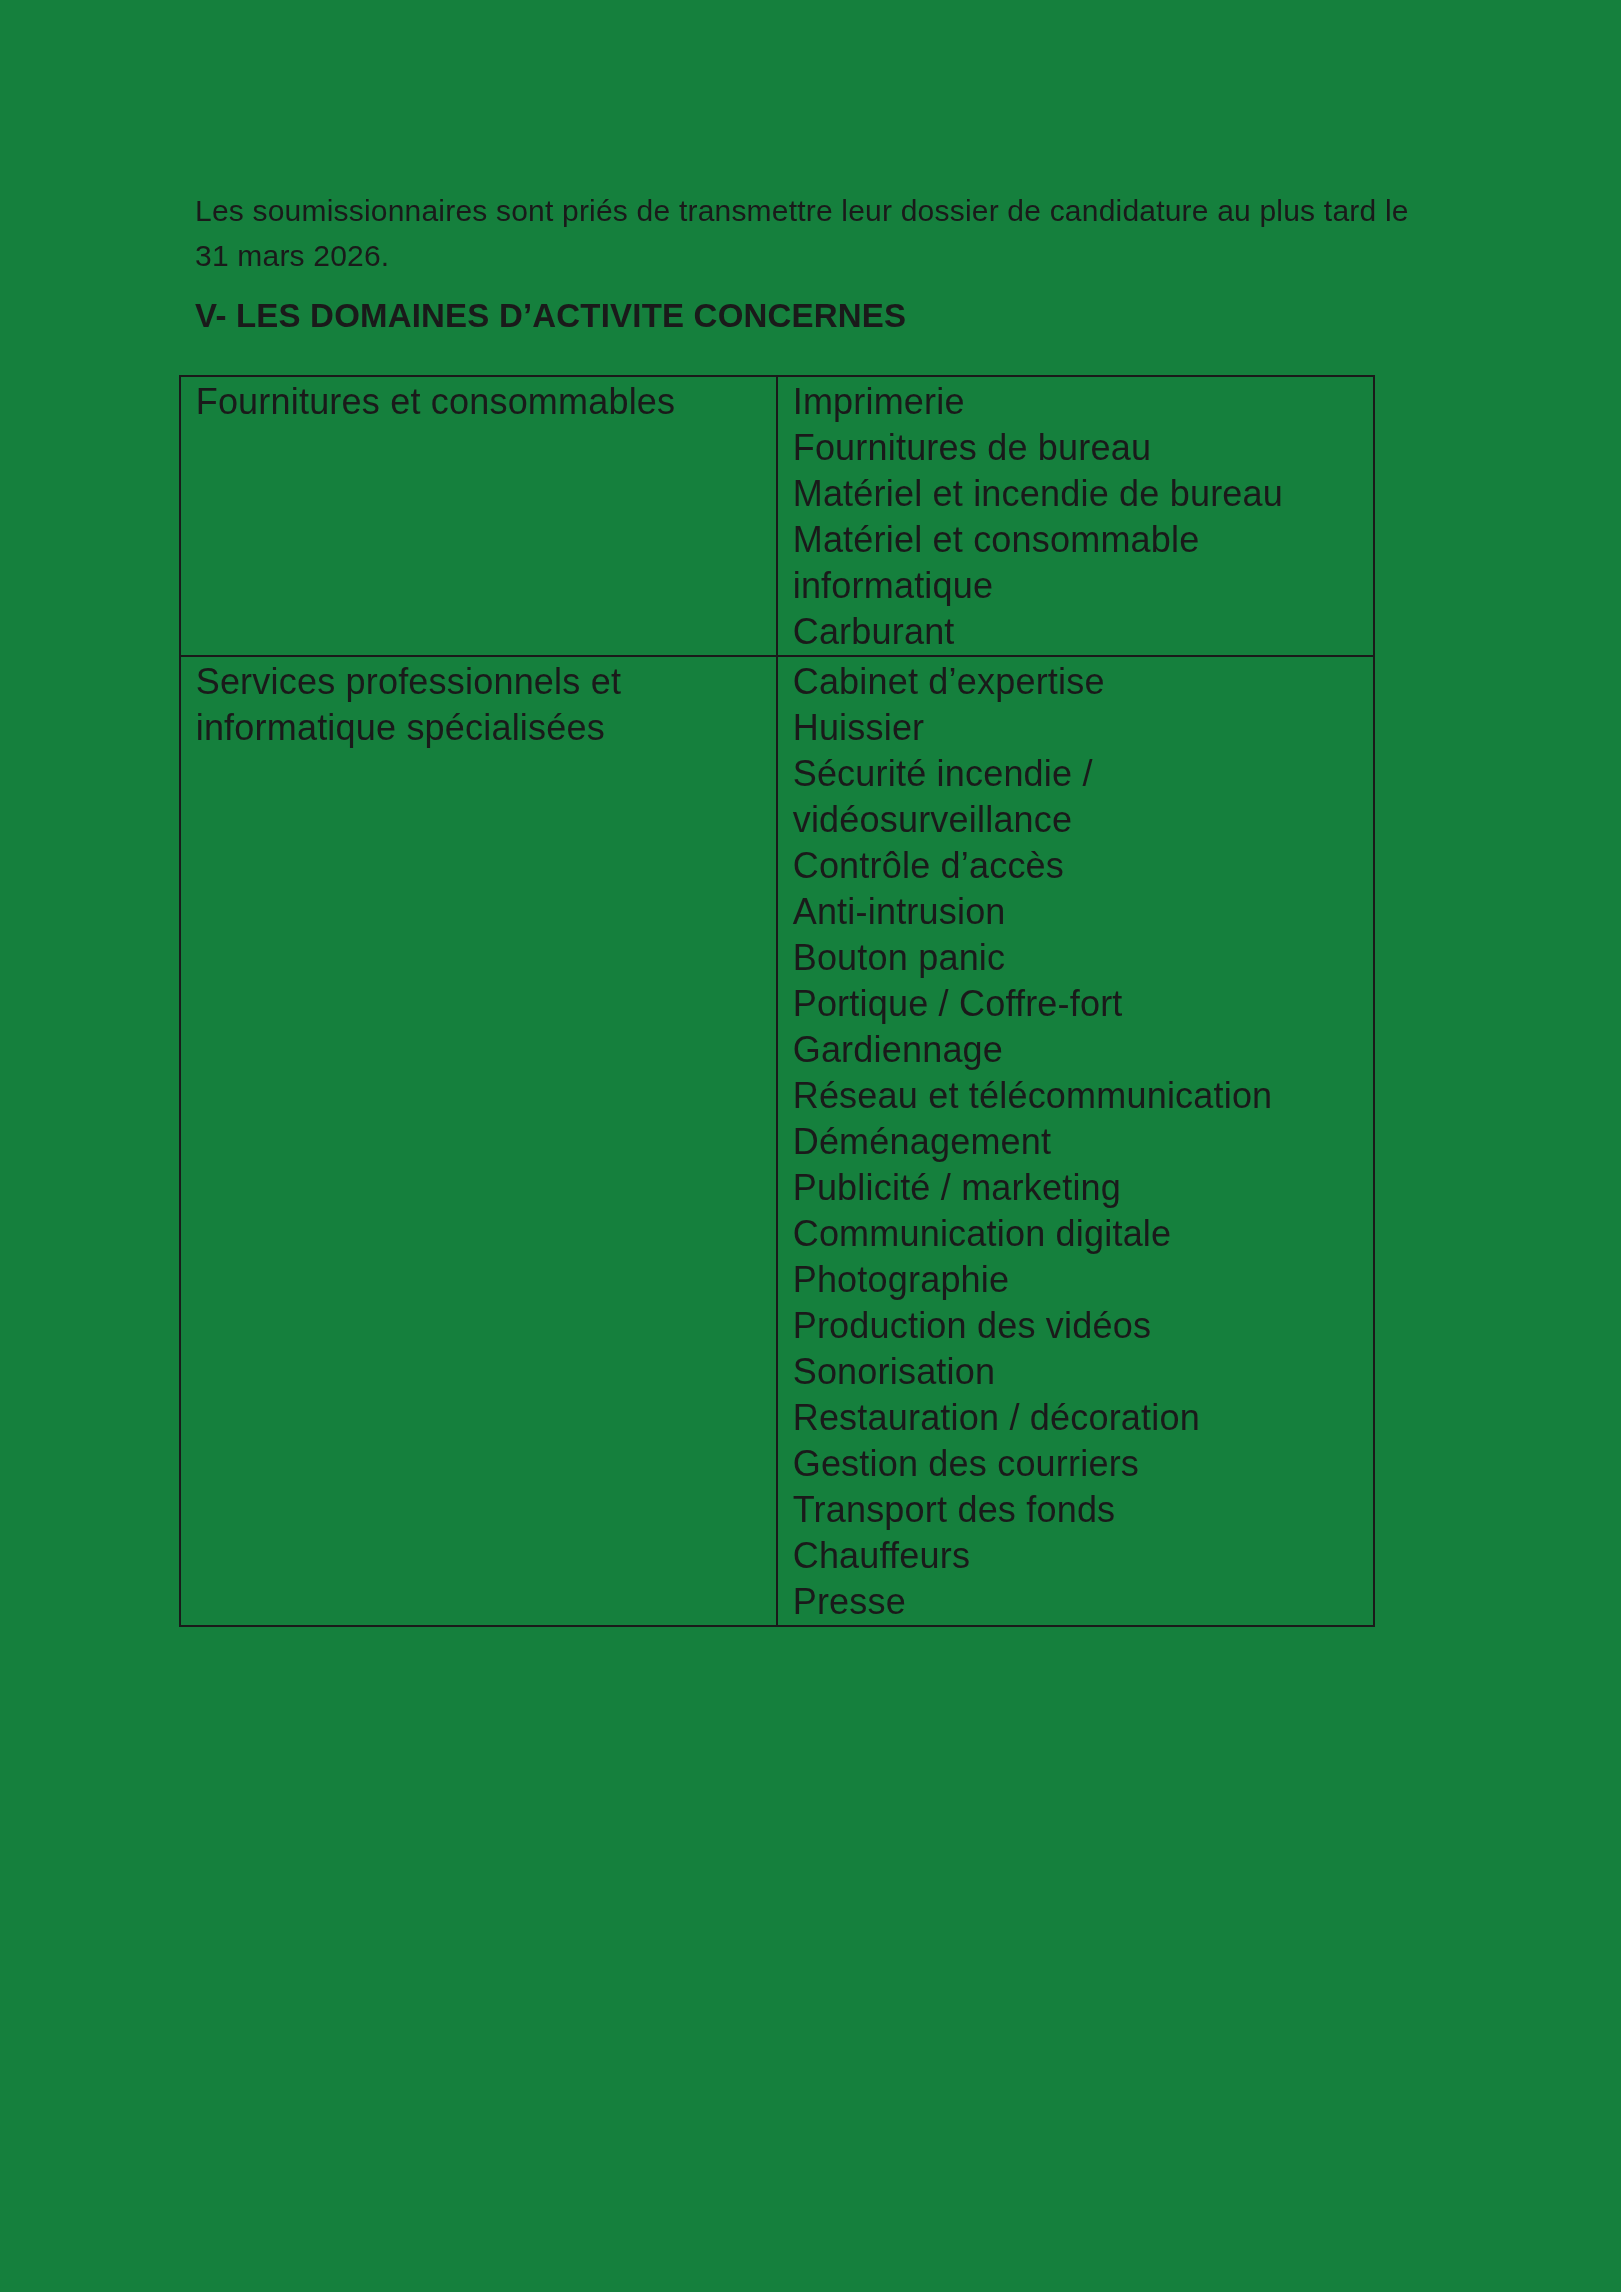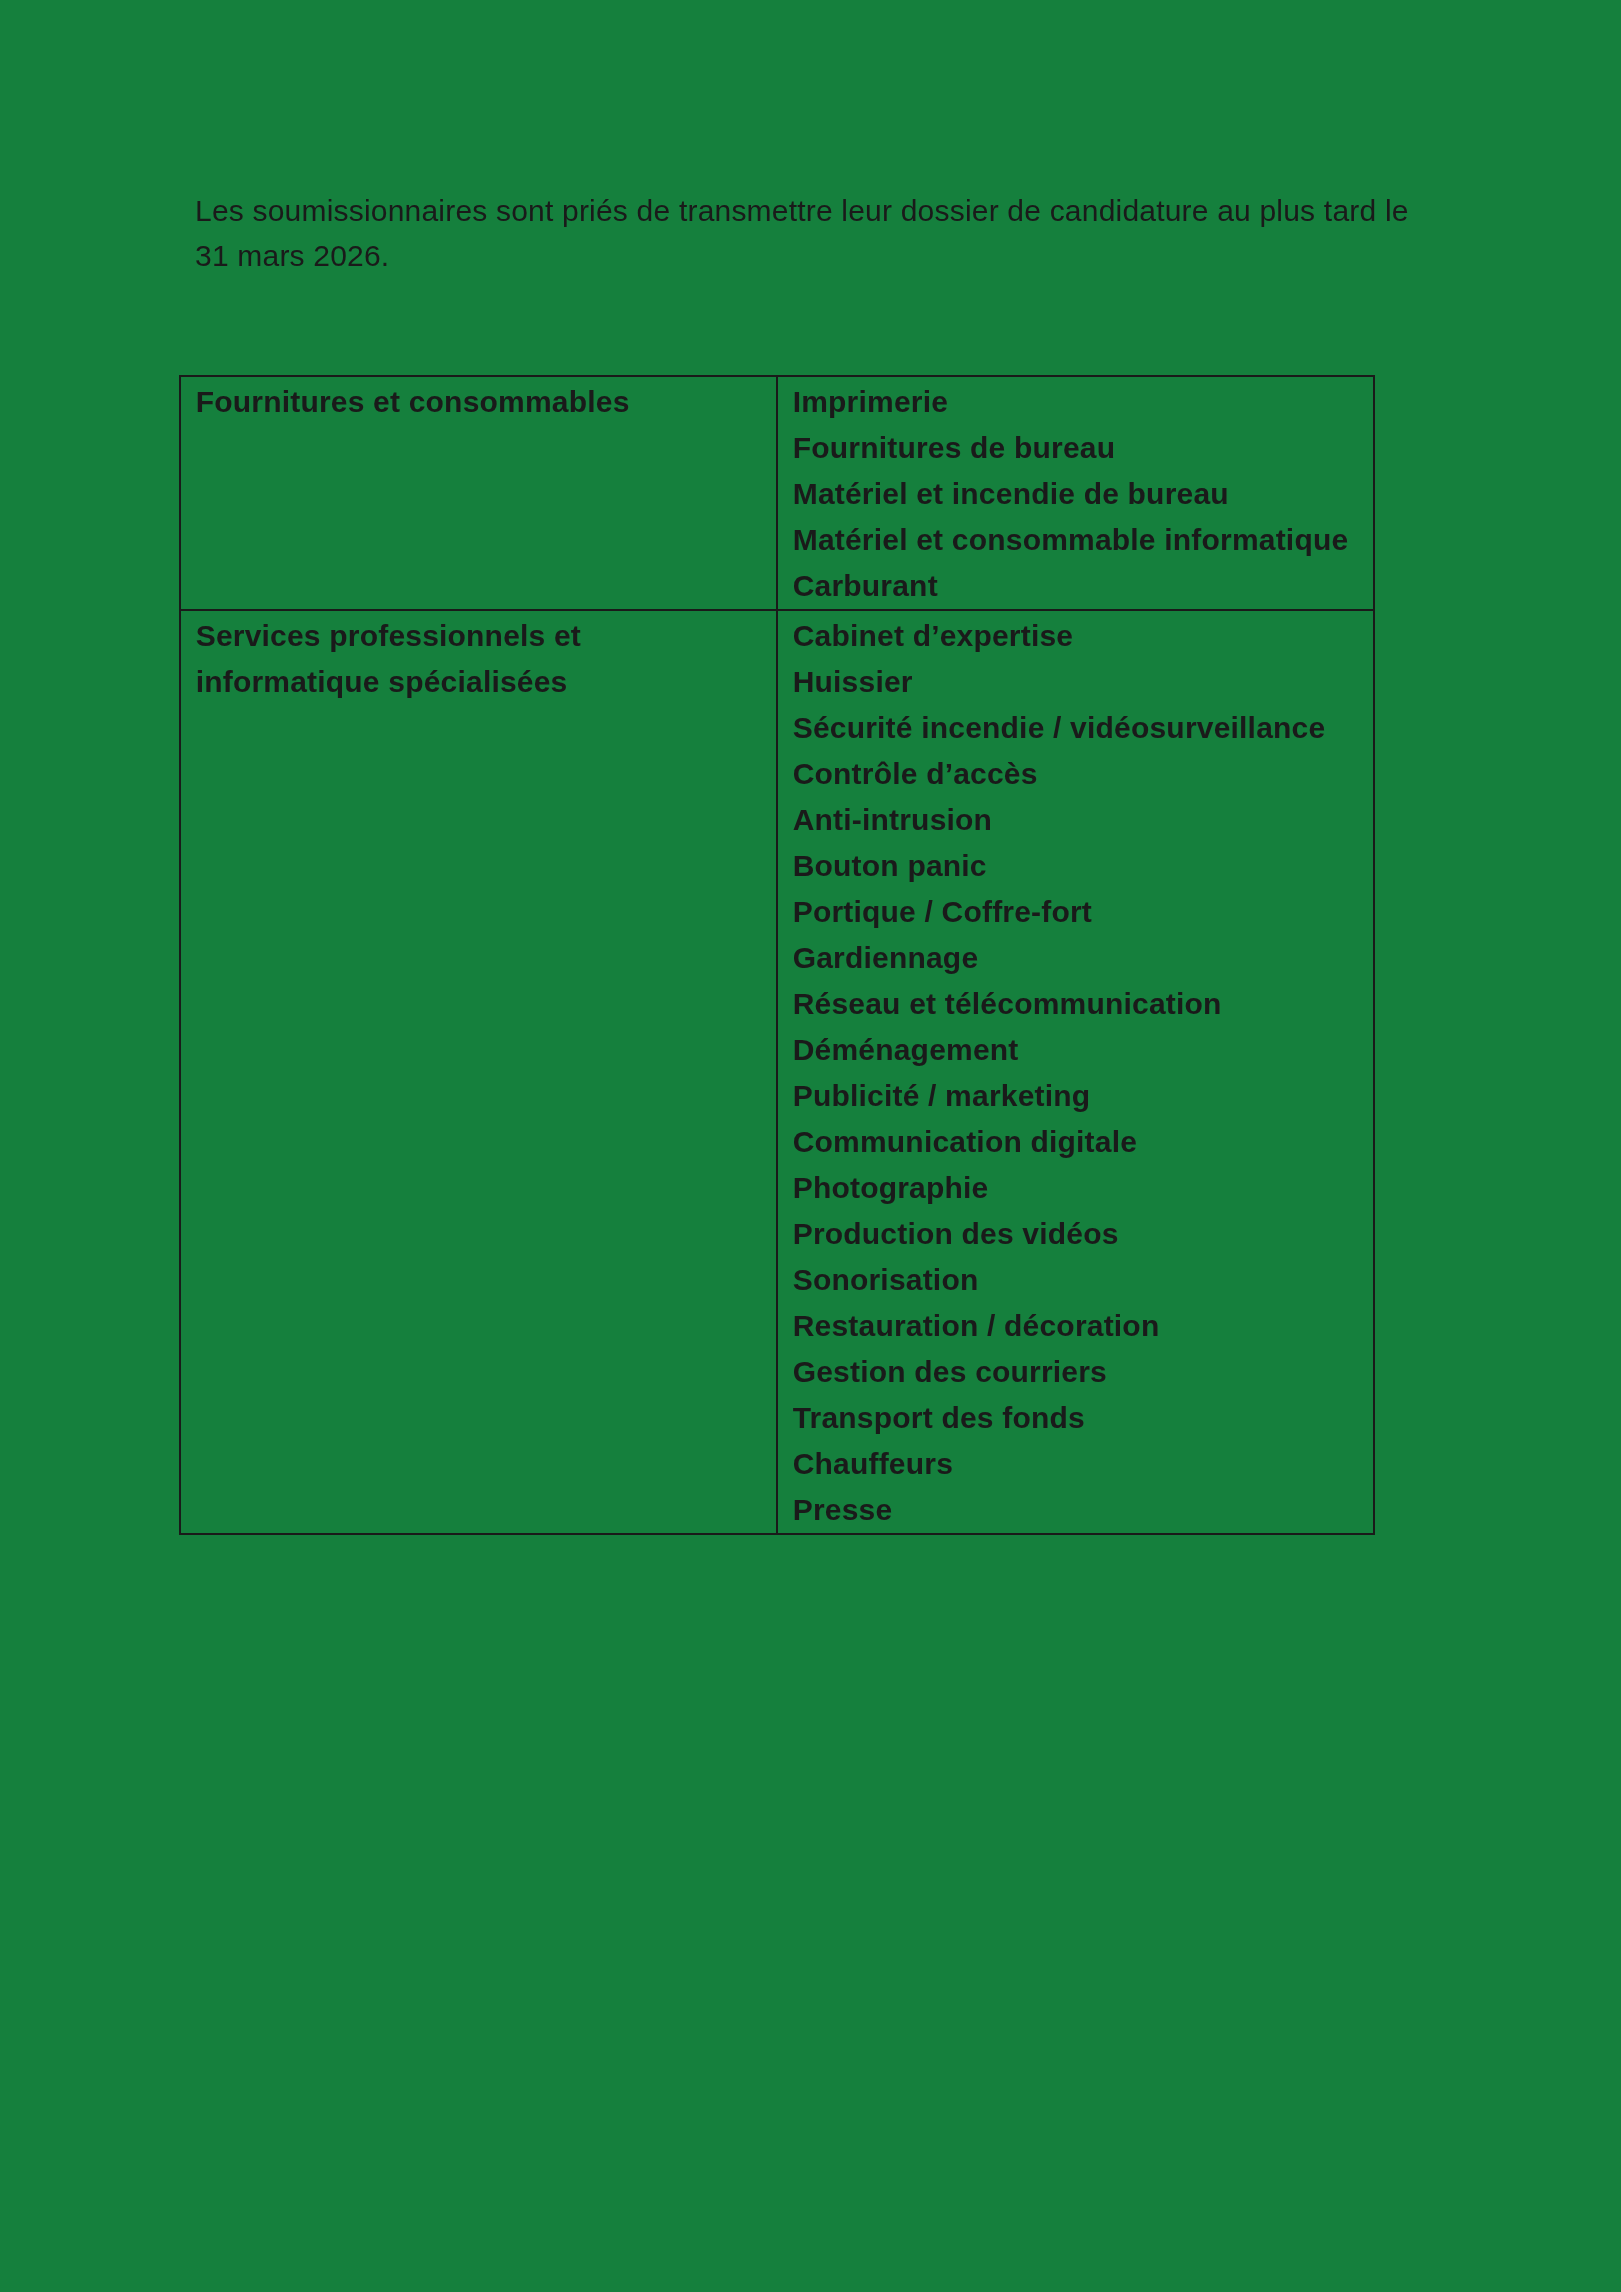--- a/index.html
+++ b/index.html
@@ -41,24 +41,23 @@
     left: 179px;
     top: 375px;
     width: 1194px;
     border-collapse: collapse;
     table-layout: fixed;
   }
   table.domains td {
     border: 2px solid #1a1a1a;
     vertical-align: top;
     padding: 2px 14.7px 0 14.7px;
-    font-size: 30px;
+    font-size: 36px;
     line-height: 46px;
     letter-spacing: 0.2px;
-    font-weight: bold;
   }
   table.domains col {
     width: 597px;
   }
   
   table.domains tr:nth-child(1) td { height: 226px; }
   table.domains tr:nth-child(2) td { height: 390px; }
   table.domains tr:nth-child(3) td { height: 919px; }
   table.domains tr:nth-child(4) td { height: 164px; }
   .cell-line {
@@ -68,20 +67,21 @@
     margin: 0;
   }
 </style>
 </head>
 <body>
 
 <div class="page">
 
   <p class="intro">Les soumissionnaires sont priés de transmettre leur dossier de candidature au plus tard le 31 mars 2026.</p>
 
+  <h2 class="heading">V- LES DOMAINES D’ACTIVITE CONCERNES</h2>
 
   <table class="domains">
     <colgroup>
       <col>
       <col>
     </colgroup>
     <tbody>
         <tr>
           <td class="category-cell">
             <p class="cell-line">Fournitures et consommables</p>

